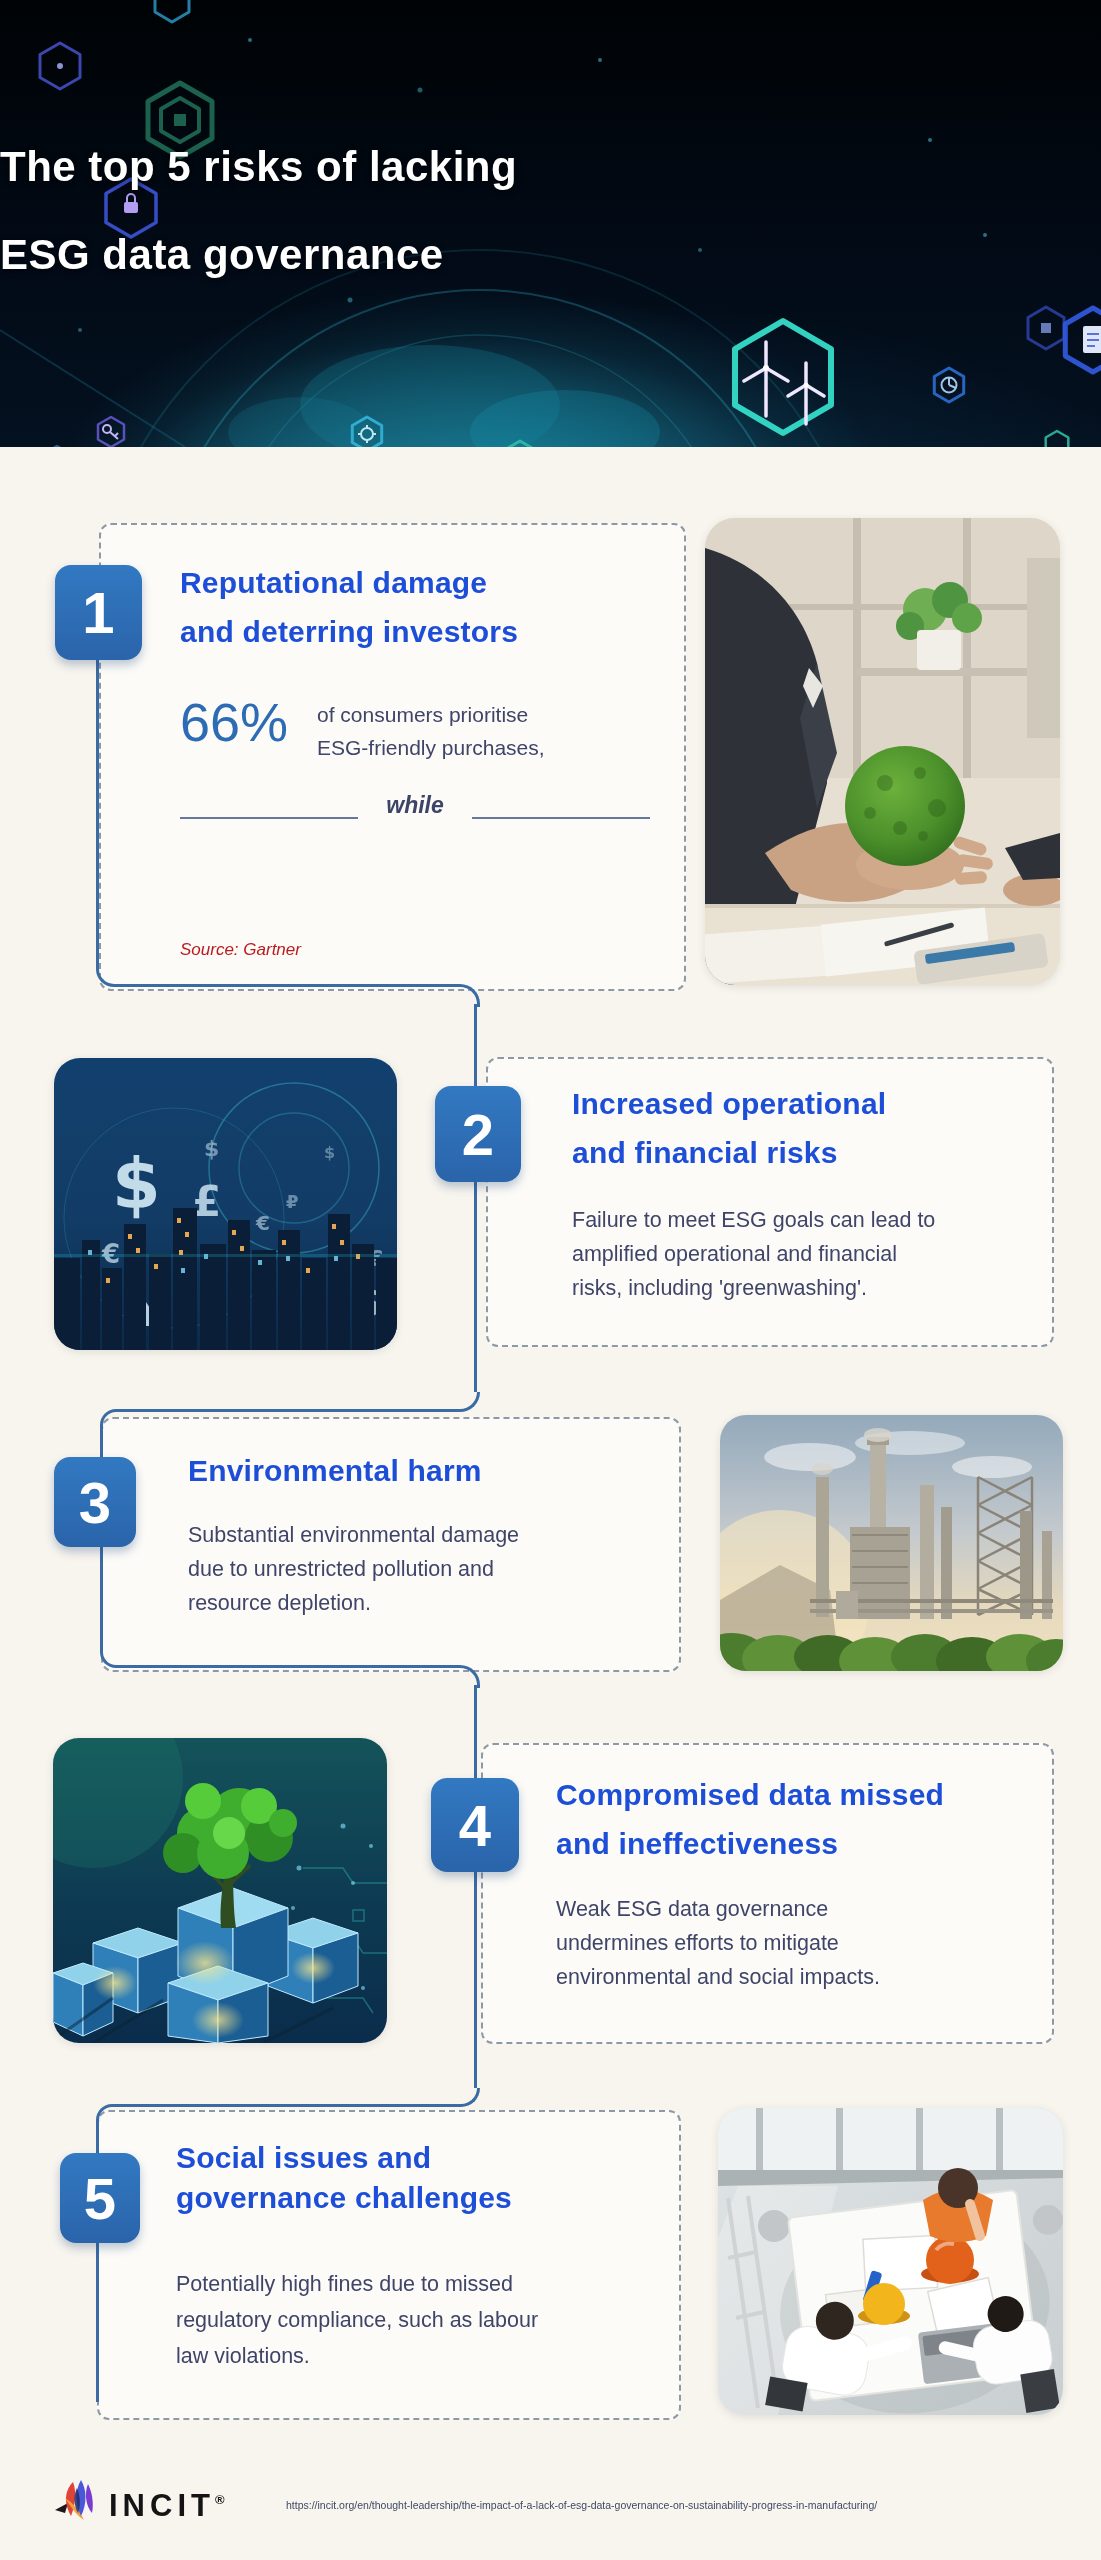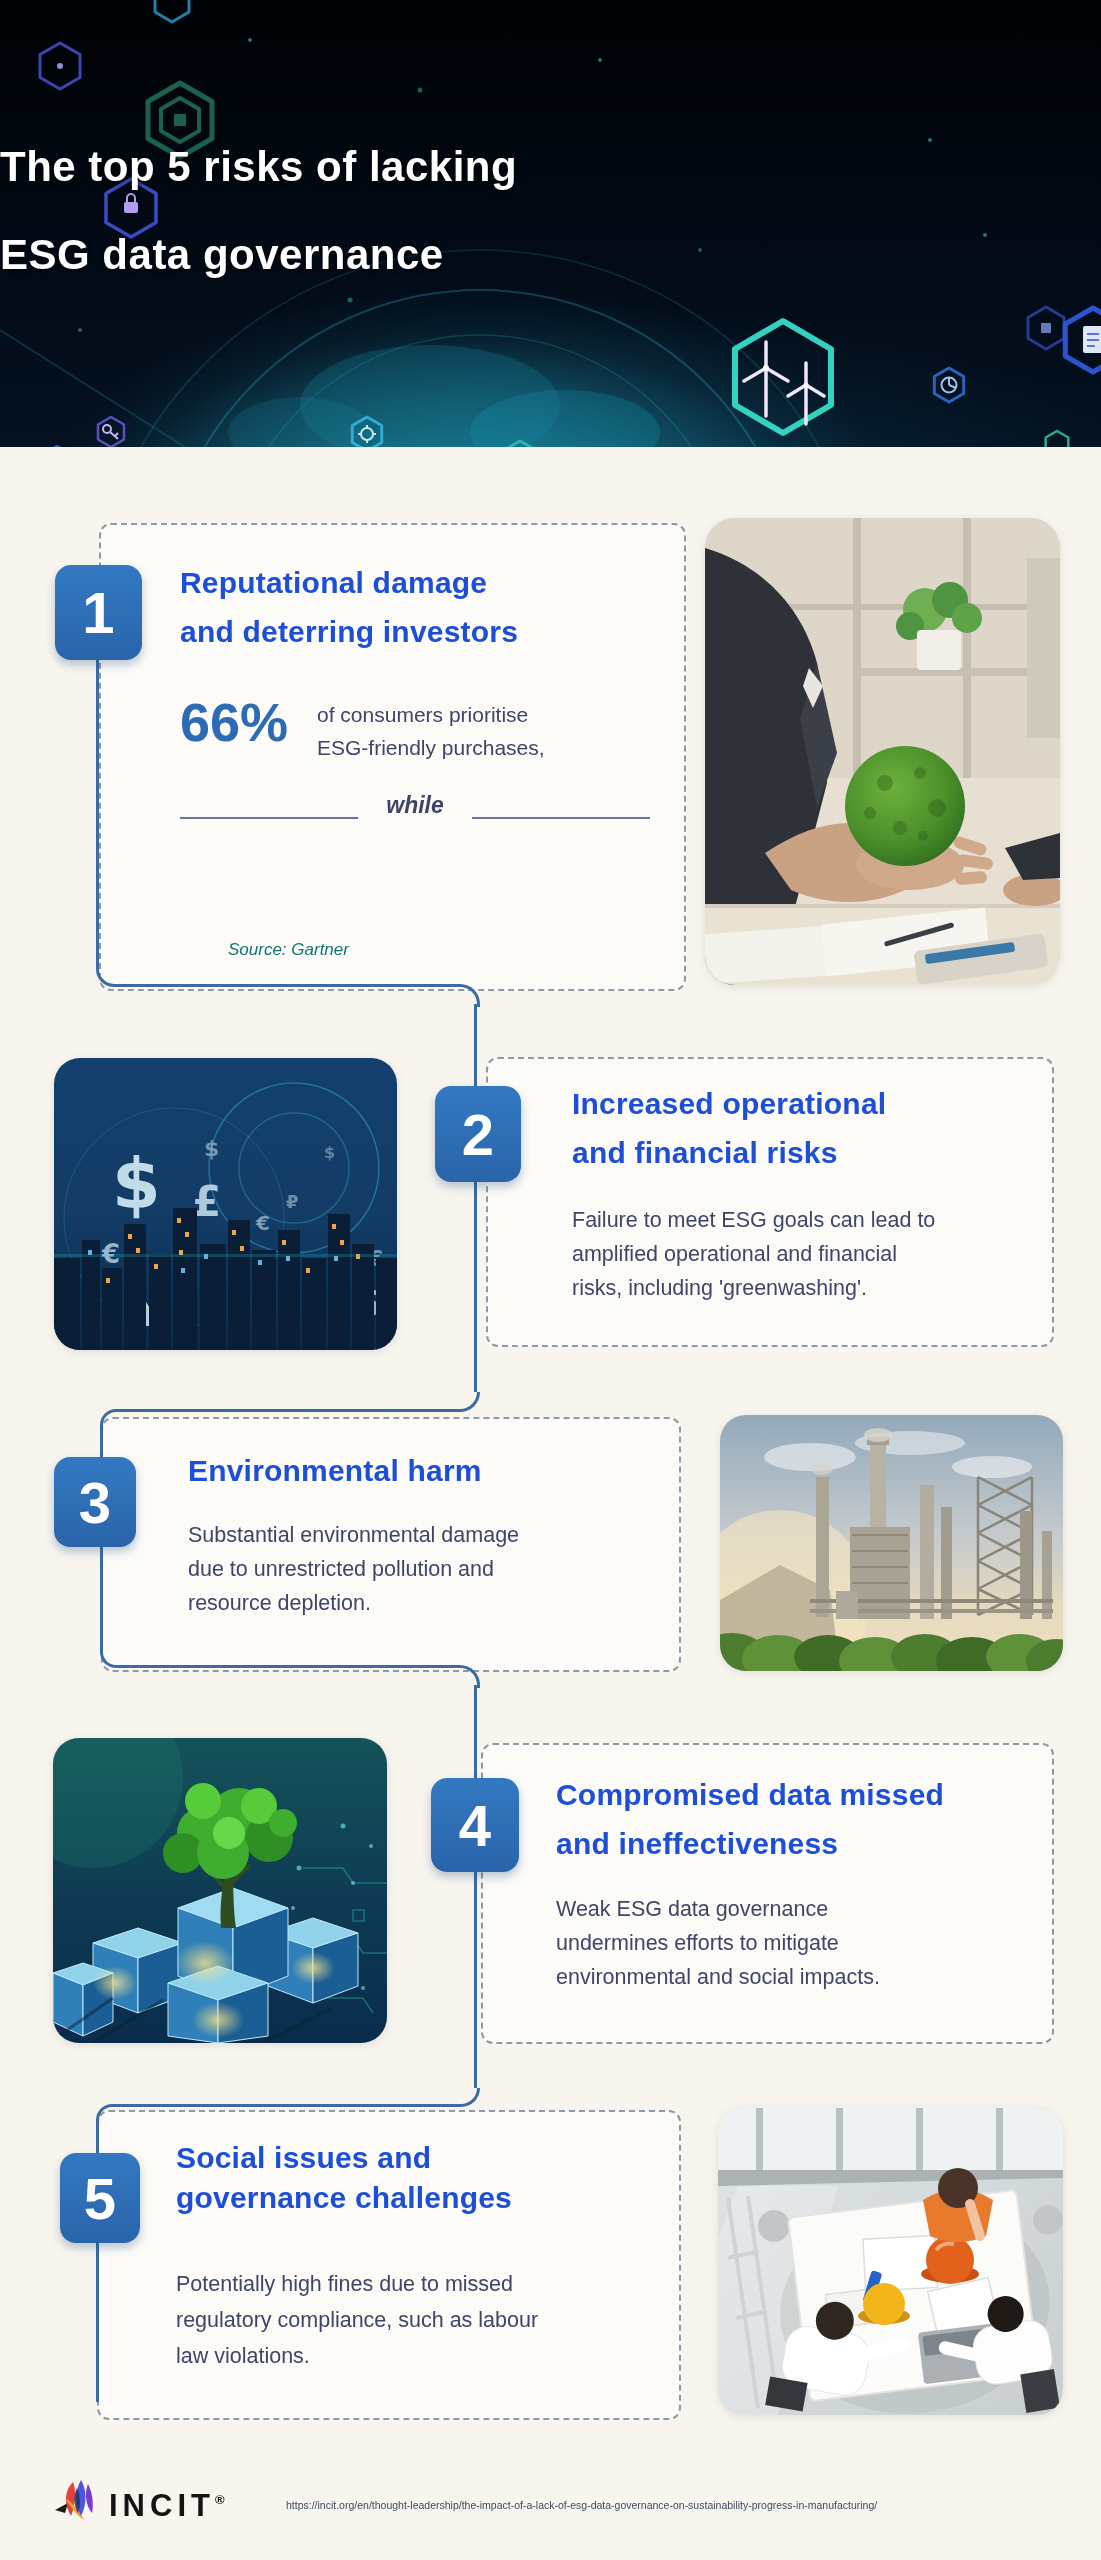--- a/index.html
+++ b/index.html
@@ -77,28 +77,28 @@
 
   .sec-body{position:absolute;z-index:3;color:#3f4568;font-size:21.5px;line-height:34px;white-space:pre-line;}
   .b2{left:572px;top:1203px}
   .b3{left:188px;top:1518px}
   .b4{left:556px;top:1892px}
   .b5{left:176px;top:2266px;line-height:36px}
 
   .stat-row{position:absolute;z-index:3;display:flex;align-items:flex-start;}
   .sr1{left:180px;top:694px}
   .sr2{left:180px;top:820px}
-  .stat-value{font-size:54px;font-weight:bold;color:#2d6cb5;line-height:56px;width:126px;}
+  .stat-value{font-size:54px;font-weight:normal;color:#2d6cb5;line-height:56px;width:126px;}
   .stat-text{font-size:21px;line-height:33px;color:#3f4568;white-space:pre-line;margin-left:11px;padding-top:4px;}
 
   .divider{position:absolute;left:180px;top:792px;width:470px;display:flex;align-items:flex-end;z-index:3;}
   .div-line{flex:1;border-top:2px solid #66779a;}
   .div-word{margin:0 28px;font-style:italic;font-weight:bold;font-size:23px;color:#3d4566;}
 
-  .source{position:absolute;left:180px;top:940px;font-style:italic;font-size:17px;color:#0f766e;z-index:3;margin-left:48px;}
+  .source{position:absolute;left:180px;top:940px;font-style:italic;font-size:17px;color:#b91c1c;z-index:3;}
 
   
   .footer-logo{position:absolute;left:55px;top:2476px;display:flex;align-items:flex-start;z-index:3;}
   .logo-text{font-size:31px;font-weight:bold;color:#141414;letter-spacing:5px;line-height:48px;margin-left:2px;}
   .logo-reg{font-size:13px;vertical-align:12px;letter-spacing:0;}
   .footer-url{position:absolute;left:286px;top:2499px;font-size:10.5px;color:#3d4964;z-index:3;letter-spacing:0;}
 </style>
 </head>
 <body>
 

